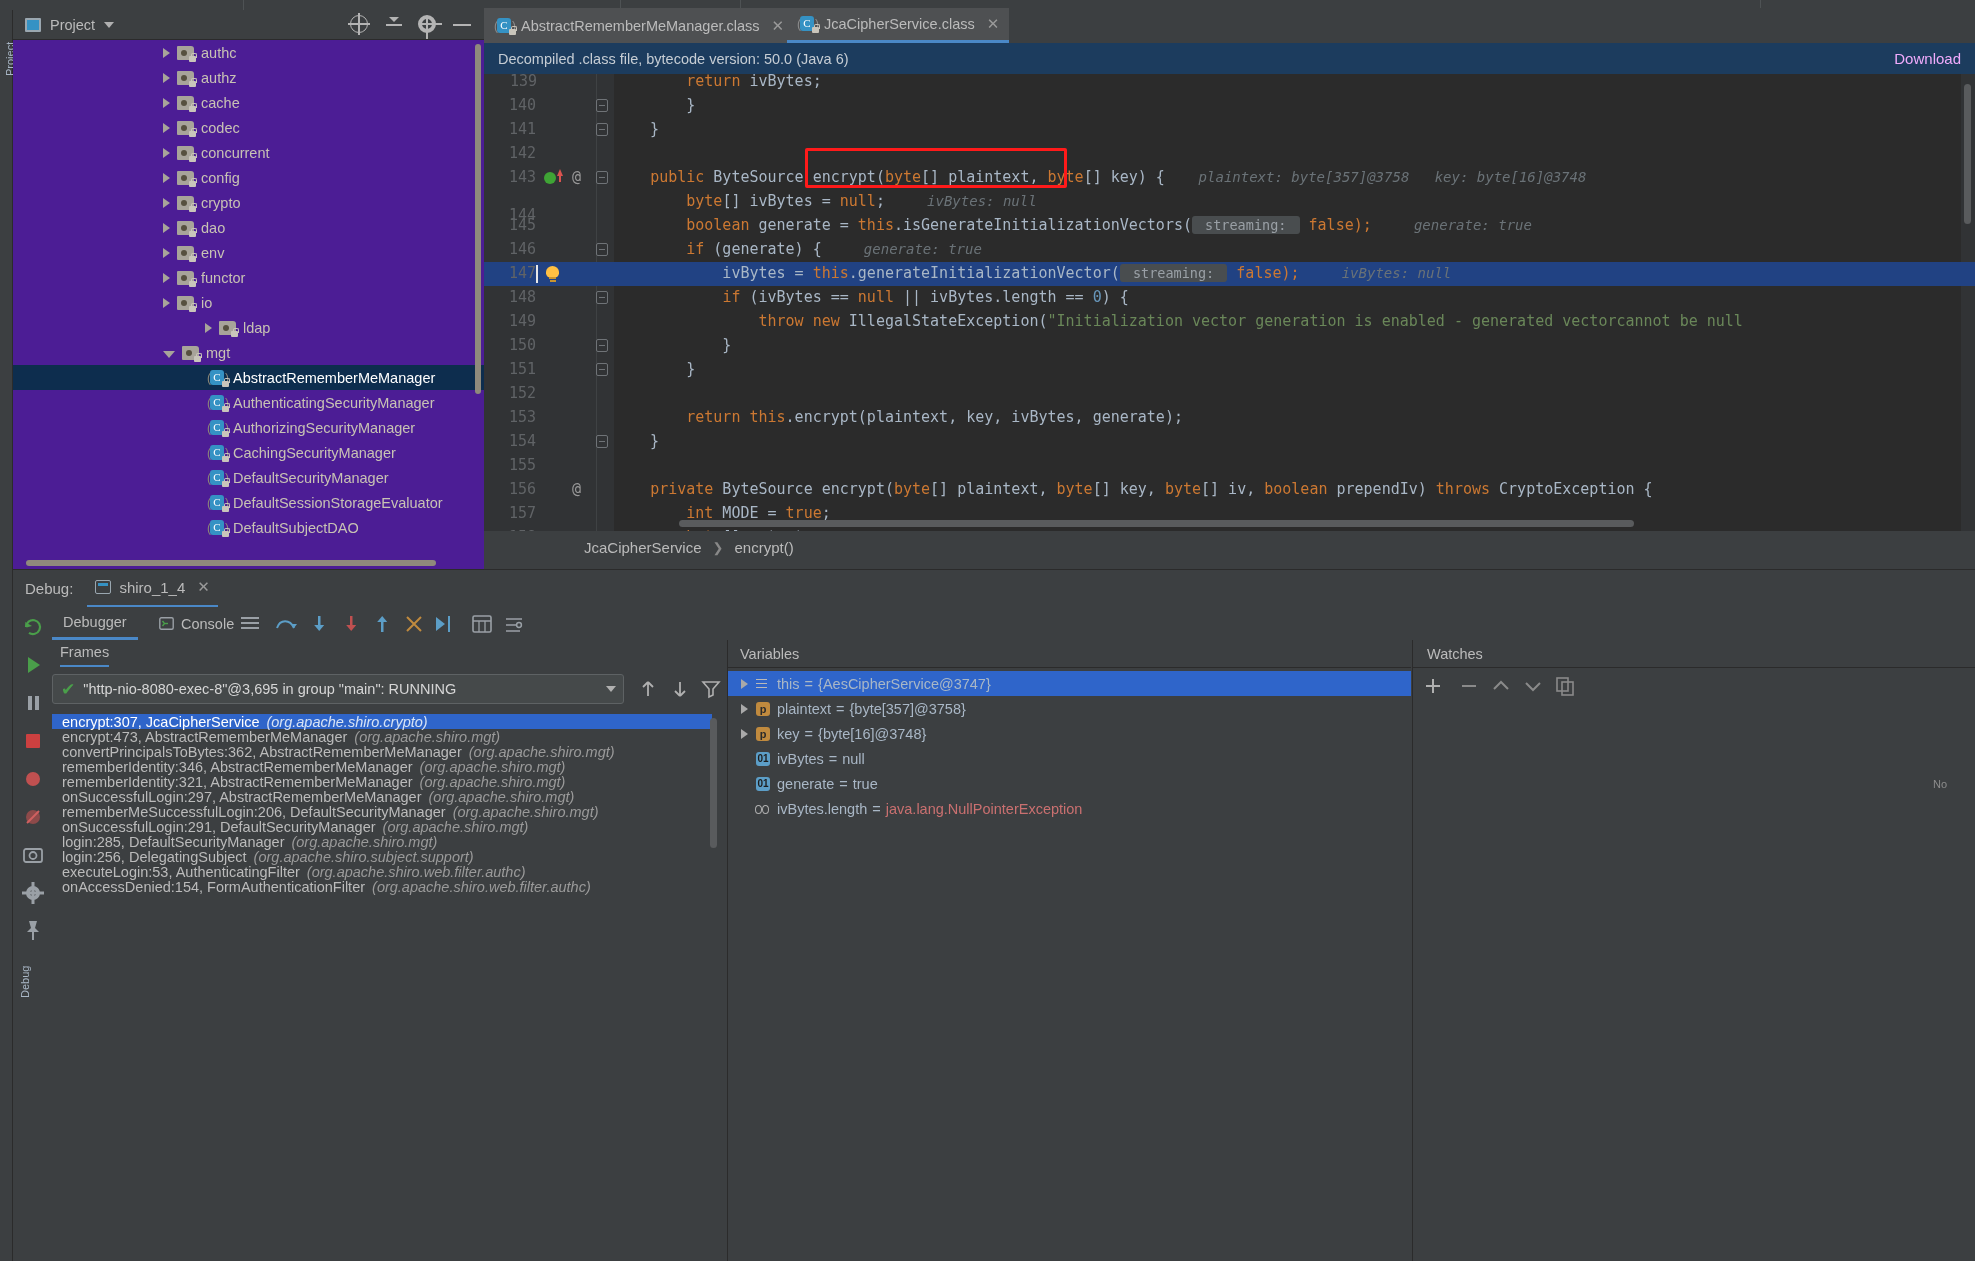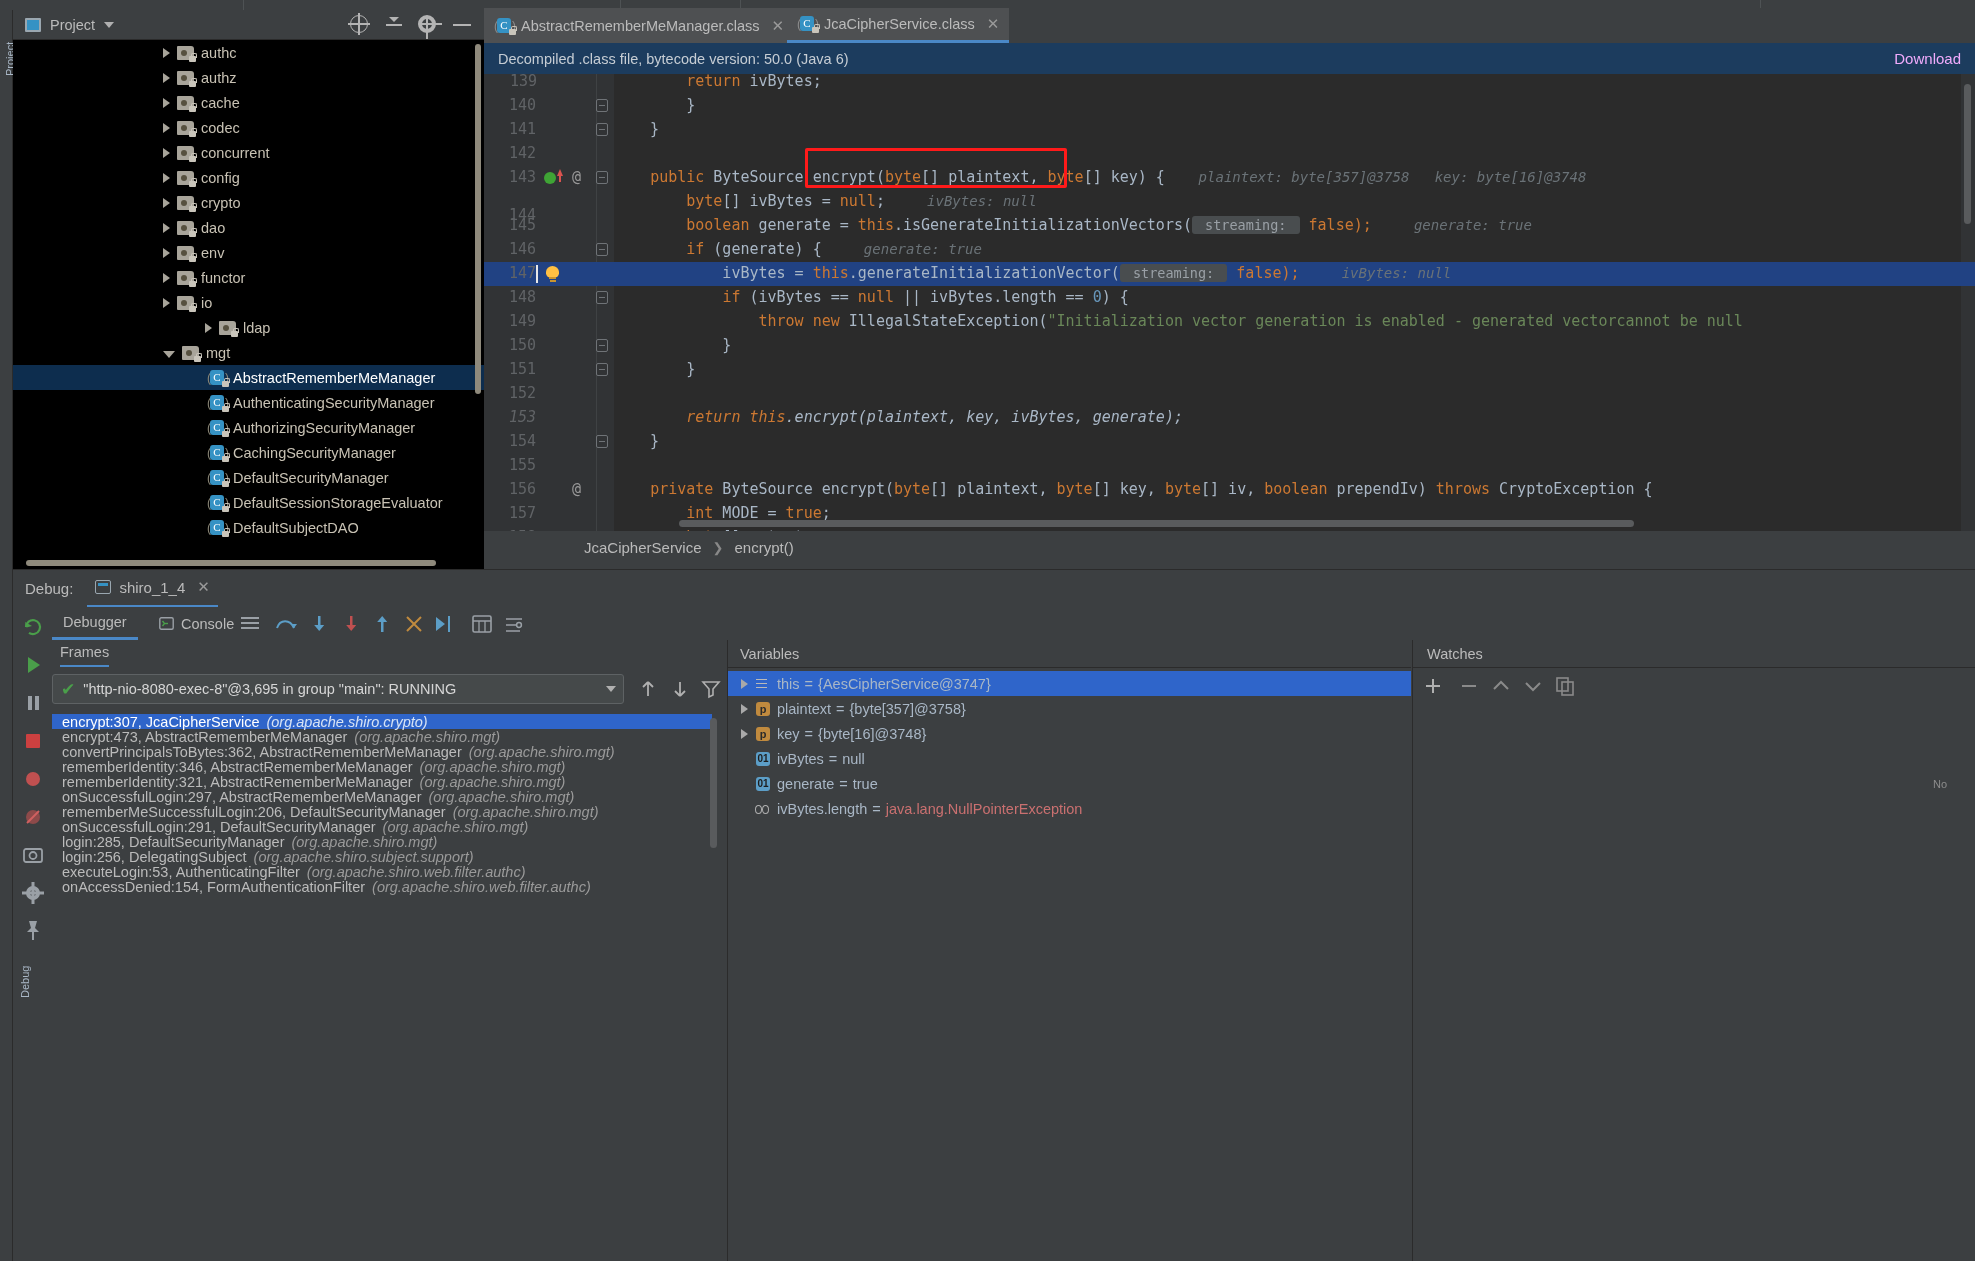--- a/index.html
+++ b/index.html
@@ -46,21 +46,21 @@
   .collapseico:after{content:"";position:absolute;left:5px;top:2px;width:0;height:0;
      border-left:5px solid transparent;border-right:5px solid transparent;border-top:5px solid #b4b4b4;}
   .gearico{width:18px;height:18px;border-radius:50%;border:4.5px solid #b4b4b4;position:relative;}
   .gearico:before{content:"";position:absolute;left:-2px;top:4px;width:22px;height:2px;background:#b4b4b4;}
   .gearico:after{content:"";position:absolute;top:-2px;left:4px;height:22px;width:2px;background:#b4b4b4;}
   .minusico:before{content:"";position:absolute;left:1px;top:9px;width:18px;height:2px;background:#b4b4b4;}
 
   
   .tree {
     position:absolute; left:13px; top:40px; width:471px; height:529px;
-    background:#000000; overflow:hidden;
+    background:#4c1d95; overflow:hidden;
   }
   .trow { height:25px; display:flex; align-items:center; position:relative; font-size:14.5px; color:#c8c2b4; white-space:nowrap;}
   .trow.sel { background:#0d2d4e; color:#ffffff; }
   .arrow { width:0;height:0;margin-right:7px;flex:none;
      border-top:5.5px solid transparent;border-bottom:5.5px solid transparent;border-left:7.5px solid #a8a49a; }
   .arrow.open { border-left:6px solid transparent;border-right:6px solid transparent;
      border-top:7.5px solid #a8a49a;border-bottom:0; margin-top:3px;}
   .pkgico { position:relative; width:17px;height:14px;margin-right:7px;flex:none;
      background:#a8a49a; border-radius:1px 3px 1px 1px;}
   .pkgico:before{content:"";position:absolute;left:4px;top:4px;width:6px;height:6px;border-radius:50%;background:#56503f;}
@@ -446,21 +446,21 @@
         <div class="eline" style="top: 116px;"><span class="lno" style="top: 16px;">144</span><span class="code" style="top: 2px;"><span class="pl">        </span><span class="kw">byte</span><span class="pl">[] ivBytes = </span><span class="kw">null</span><span class="pl">;</span><span class="hint">     ivBytes: null</span></span></div>
         <div class="eline" style="top: 140px;"><span class="lno" style="top: 2px;">145</span><span class="code" style="top: 2px;"><span class="pl">        </span><span class="kw">boolean</span><span class="pl"> generate = </span><span class="kw">this</span><span class="pl">.isGenerateInitializationVectors(</span><span class="chip"> streaming: </span><span class="kw"> false);</span><span class="hint">     generate: true</span></span></div>
         <div class="eline" style="top: 164px;"><span class="lno" style="top: 2px;">146</span><span class="fold" style="left: 112px;"></span><span class="code" style="top: 2px;"><span class="pl">        </span><span class="kw">if</span><span class="pl"> (generate) {</span><span class="hint">     generate: true</span></span></div>
         <div class="hlrow" style="top: 188px;"></div>
         <div class="eline" style="top: 188px;"><span class="lno" style="top: 2px;">147</span><span class="bulb" style="left: 62px; top: 4px;"><span class="b"></span><span class="s"></span><span class="s2"></span></span><span style="position: absolute; left: 52px; top: 3px; width: 2px; height: 18px; background: rgb(232, 232, 232);"></span><span class="code" style="top: 2px;"><span class="pl">            ivBytes = </span><span class="kw">this</span><span class="pl">.generateInitializationVector(</span><span class="chip"> streaming: </span><span class="kw"> false);</span><span class="hint">     ivBytes: null</span></span></div>
         <div class="eline" style="top: 212px;"><span class="lno" style="top: 2px;">148</span><span class="fold" style="left: 112px;"></span><span class="code" style="top: 2px;"><span class="pl">            </span><span class="kw">if</span><span class="pl"> (ivBytes == </span><span class="kw">null</span><span class="pl"> || ivBytes.length == </span><span class="num">0</span><span class="pl">) {</span></span></div>
         <div class="eline" style="top: 236px;"><span class="lno" style="top: 2px;">149</span><span class="code" style="top: 2px;"><span class="pl">                </span><span class="kw">throw</span><span class="pl"> </span><span class="kw">new</span><span class="pl"> IllegalStateException(</span><span class="str">"Initialization vector generation is enabled - generated vectorcannot be null</span></span></div>
         <div class="eline" style="top: 260px;"><span class="lno" style="top: 2px;">150</span><span class="fold" style="left: 112px;"></span><span class="code" style="top: 2px;"><span class="pl">            }</span></span></div>
         <div class="eline" style="top: 284px;"><span class="lno" style="top: 2px;">151</span><span class="fold" style="left: 112px;"></span><span class="code" style="top: 2px;"><span class="pl">        }</span></span></div>
         <div class="eline" style="top: 308px;"><span class="lno" style="top: 2px;">152</span><span class="code" style="top: 2px;"></span></div>
-        <div class="eline" style="top: 332px; font-style: italic;"><span class="lno" style="top: 2px;">153</span><span class="code" style="top: 2px;"><span class="pl">        </span><span class="kw">return</span><span class="pl"> </span><span class="kw">this</span><span class="pl">.encrypt(plaintext, key, ivBytes, generate);</span></span></div>
+        <div class="eline" style="top: 332px;"><span class="lno" style="top: 2px;">153</span><span class="code" style="top: 2px;"><span class="pl">        </span><span class="kw">return</span><span class="pl"> </span><span class="kw">this</span><span class="pl">.encrypt(plaintext, key, ivBytes, generate);</span></span></div>
         <div class="eline" style="top: 356px;"><span class="lno" style="top: 2px;">154</span><span class="fold" style="left: 112px;"></span><span class="code" style="top: 2px;"><span class="pl">    }</span></span></div>
         <div class="eline" style="top: 380px;"><span class="lno" style="top: 2px;">155</span><span class="code" style="top: 2px;"></span></div>
         <div class="eline" style="top: 404px;"><span class="lno" style="top: 2px;">156</span><span class="atmark" style="left: 88px; top: 2px;">@</span><span class="code" style="top: 2px;"><span class="pl">    </span><span class="kw">private</span><span class="pl"> ByteSource encrypt(</span><span class="kw">byte</span><span class="pl">[] plaintext, </span><span class="kw">byte</span><span class="pl">[] key, </span><span class="kw">byte</span><span class="pl">[] iv, </span><span class="kw">boolean</span><span class="pl"> prependIv) </span><span class="kw">throws</span><span class="pl"> CryptoException {</span></span></div>
         <div class="eline" style="top: 428px;"><span class="lno" style="top: 2px;">157</span><span class="code" style="top: 2px;"><span class="pl">        </span><span class="kw">int</span><span class="pl"> MODE = </span><span class="kw">true</span><span class="pl">;</span></span></div>
         <div class="eline" style="top: 452px;"><span class="lno" style="top: 2px;">158</span><span class="code" style="top: 2px;"><span class="pl">        </span><span class="kw">byte</span><span class="pl">[] output;</span></span></div>
       </div>
     <div class="redbox" style="left:321px; top:74px; width:262px; height:40px;"></div>
     <div class="ehscroll"></div>
     <div class="evscroll"></div>
   </div>

